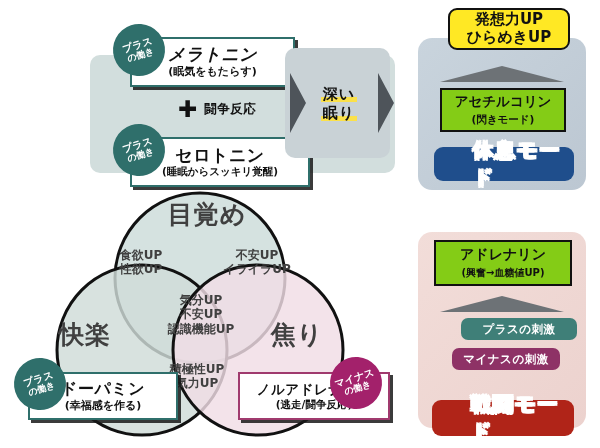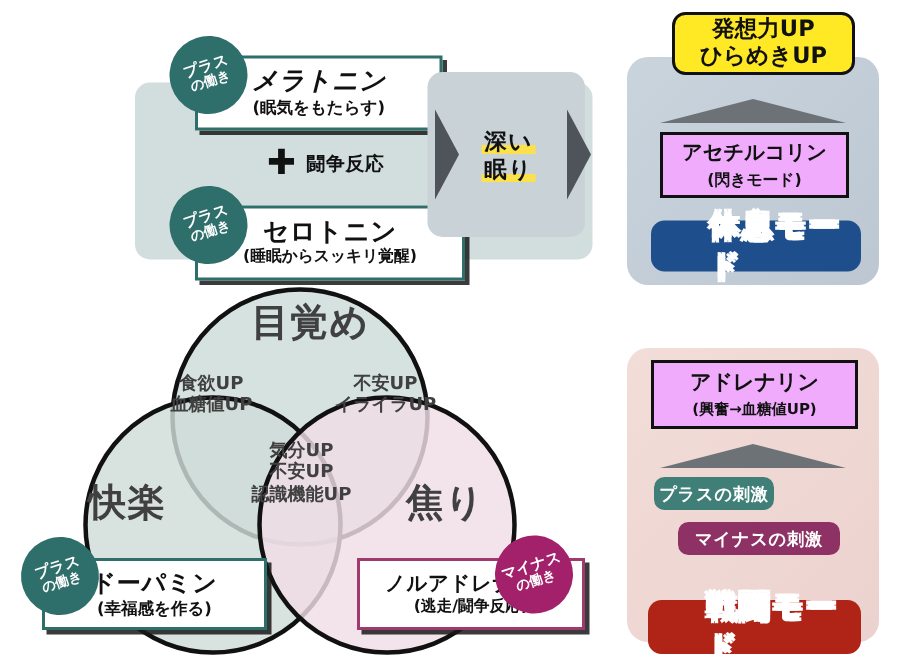--- a/index.html
+++ b/index.html
@@ -93,21 +93,21 @@
 
   .pillbadge{
     border-radius:9px;border:2px solid #111;
     display:flex;flex-direction:column;align-items:center;justify-content:center;
     font-weight:bold;text-align:center;
   }
   #idea-badge{left:448px;top:8px;width:122px;height:42px;background:#ffe824;}
   #idea-badge .l{font-size:15px;line-height:1.18;}
 
   .wbox{
-    background:#f0abfc;border:2.5px solid #111;
+    background:#84cc16;border:2.5px solid #111;
     display:flex;flex-direction:column;align-items:center;justify-content:center;
     text-align:right;
   }
   #box-acetylcholine{left:440px;top:88px;width:126px;height:44px;}
   #box-acetylcholine .nm{font-size:13.5px;font-weight:bold;}
   #box-acetylcholine .sub{font-size:10.5px;font-weight:bold;margin-top:2px;}
 
   #box-adrenaline{left:434px;top:240px;width:138px;height:46px;}
   #box-adrenaline .nm{font-size:14px;font-weight:bold;}
   #box-adrenaline .sub{font-size:10px;font-weight:bold;margin-top:2px;}
@@ -124,21 +124,21 @@
                 1.4px 1.4px 0 #fff,0 0 1px #fff;
     padding-left:39px;
   }
   #badge-rest-mode{left:434px;top:147px;width:140px;height:34px;background:#1f4e8c;}
   #badge-fight-mode{left:432px;top:400px;width:142px;height:36px;background:#b02418;}
 
   .stimpill{
     border-radius:7px;display:flex;align-items:center;justify-content:center;
     color:#fff;font-size:11.5px;font-weight:bold;letter-spacing:.5px;
   }
-  #pill-plus-stim{left:436px;top:318px;width:80px;height:22px;background:#3f7f78;}
+  #pill-plus-stim{left:461px;top:318px;width:116px;height:22px;background:#3f7f78;}
   #pill-minus-stim{left:452px;top:348px;width:108px;height:22px;background:#8e3266;}
 
   
   #venn{left:0px;top:190px;width:400px;height:258px;}
   #venn svg{display:block;}
 
   .vlabel{position:absolute;font-weight:bold;text-align:center;color:#404040;}
   .vtitle{font-size:25px;letter-spacing:1px;}
   .vsmall{font-size:12px;line-height:1.2;}
 
@@ -165,34 +165,38 @@
         <circle cx="258" cy="160" r="85" fill="#f0dde5" fill-opacity="0.82" stroke="#111" stroke-width="3"></circle>
       </g>
     </svg>
 
     <div class="vlabel vtitle" id="v-awake">目覚め</div>
     <div class="vlabel vtitle" id="v-pleasure">快楽</div>
     <div class="vlabel vtitle" id="v-impatience">焦り</div>
 
     <div class="vlabel vsmall" id="v-appetite">
       <div>食欲UP</div>
-      <div>血糖値UP</div>
+      <div>性欲UP</div>
     </div>
 
     <div class="vlabel vsmall" id="v-anxiety">
       <div>不安UP</div>
       <div>イライラUP</div>
     </div>
 
     <div class="vlabel vsmall" id="v-mood">
       <div>気分UP</div>
       <div>不安UP</div>
       <div>認識機能UP</div>
     </div>
 
+    <div class="vlabel vsmall" id="v-active">
+      <div>積極性UP</div>
+      <div>気力UP</div>
+    </div>
   </div>
 
   <div class="abs nbox" id="box-melatonin">
     <div class="nm">メラトニン</div>
     <div class="sub">(眠気をもたらす)</div>
   </div>
   <div class="abs rbadge badge-plus" id="badge-melatonin">
     <div>
       <span class="l1">プラス</span>
       <span class="l2">の働き</span>

